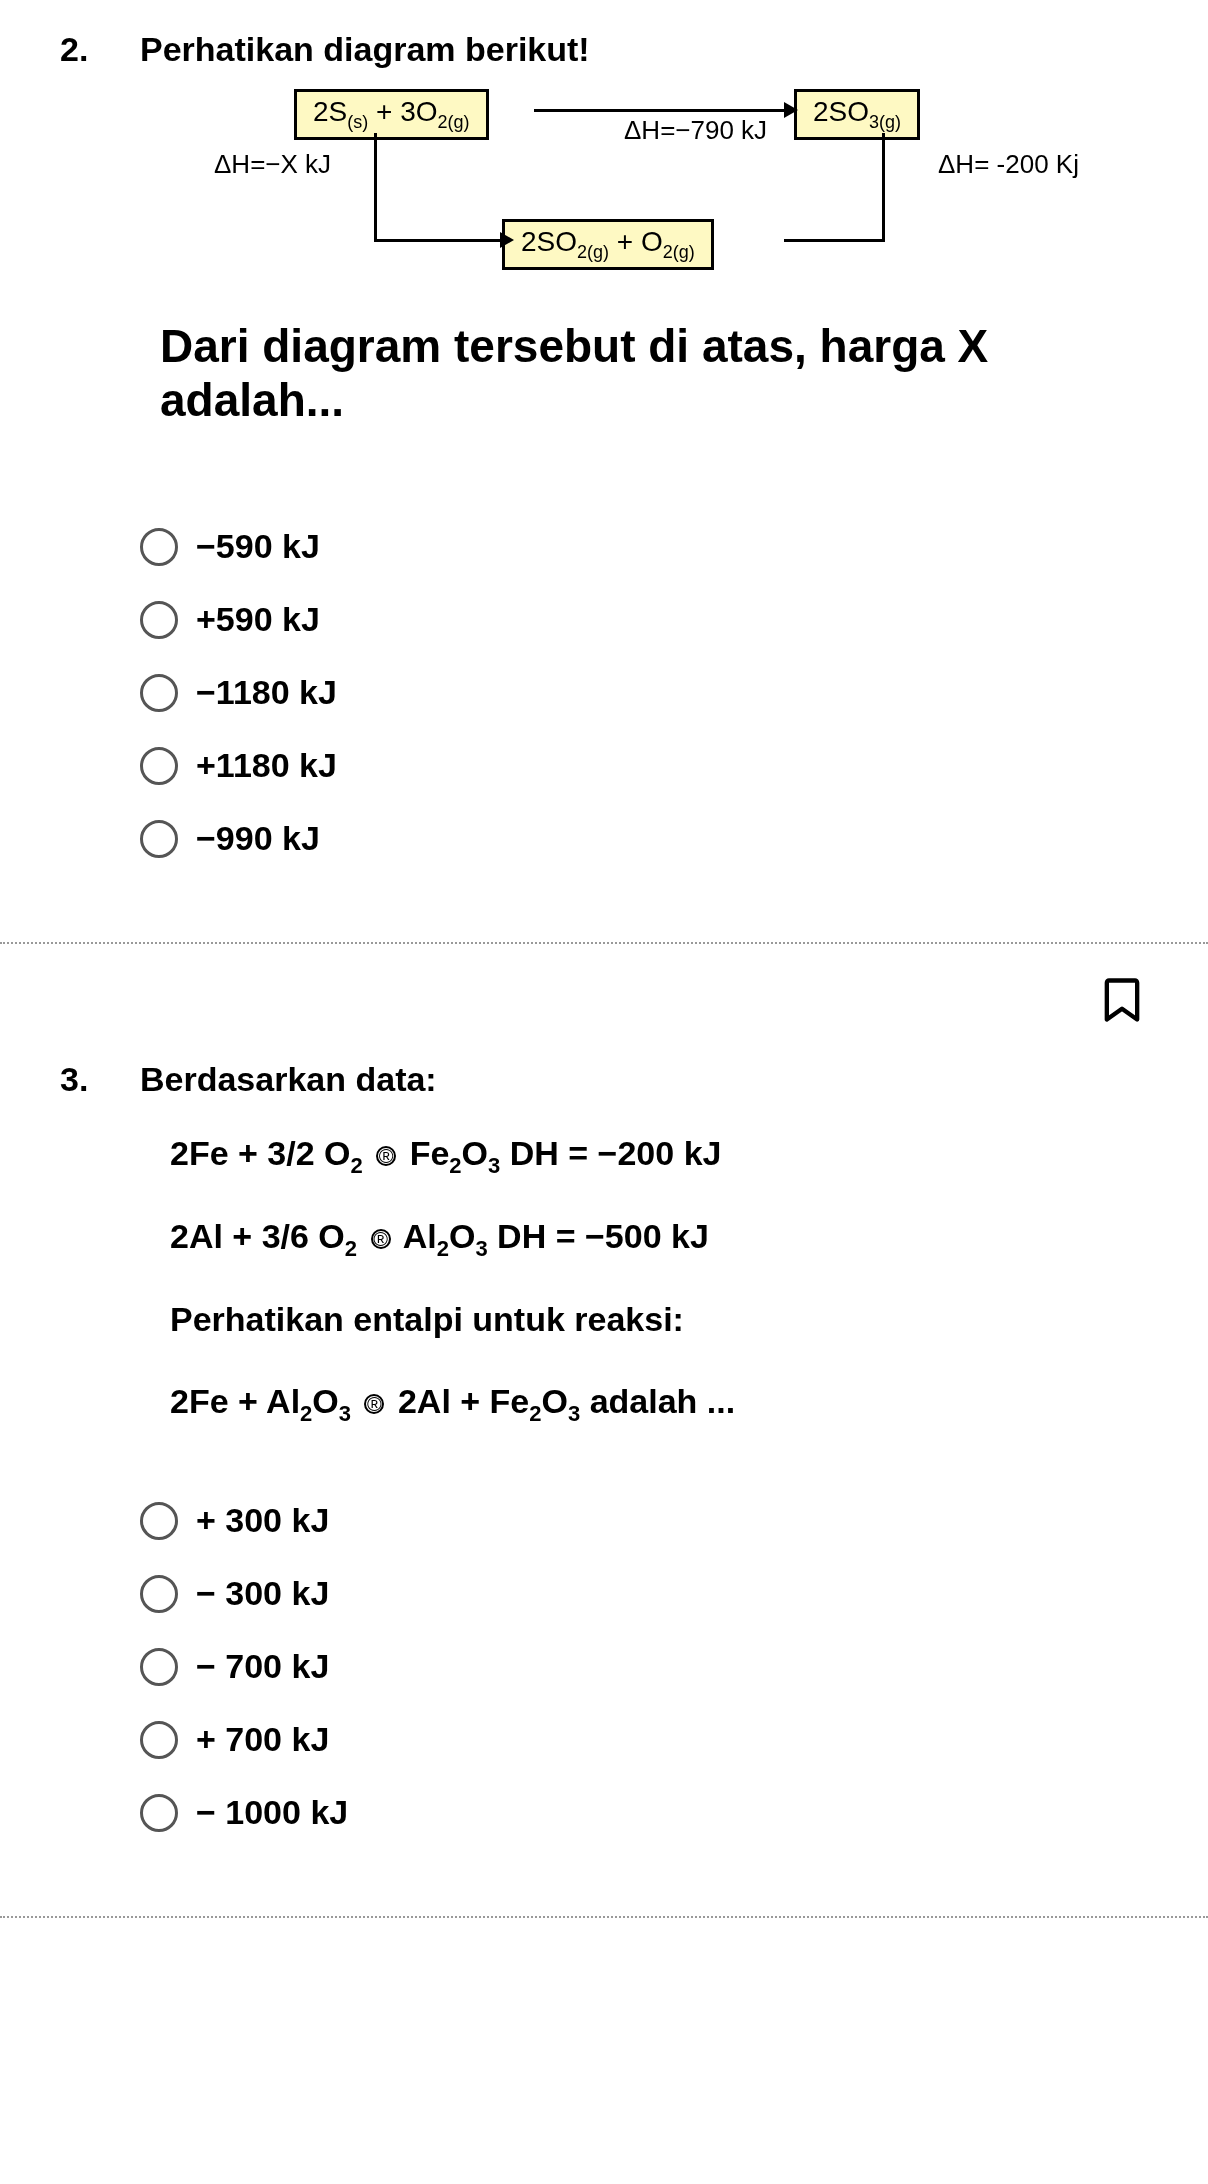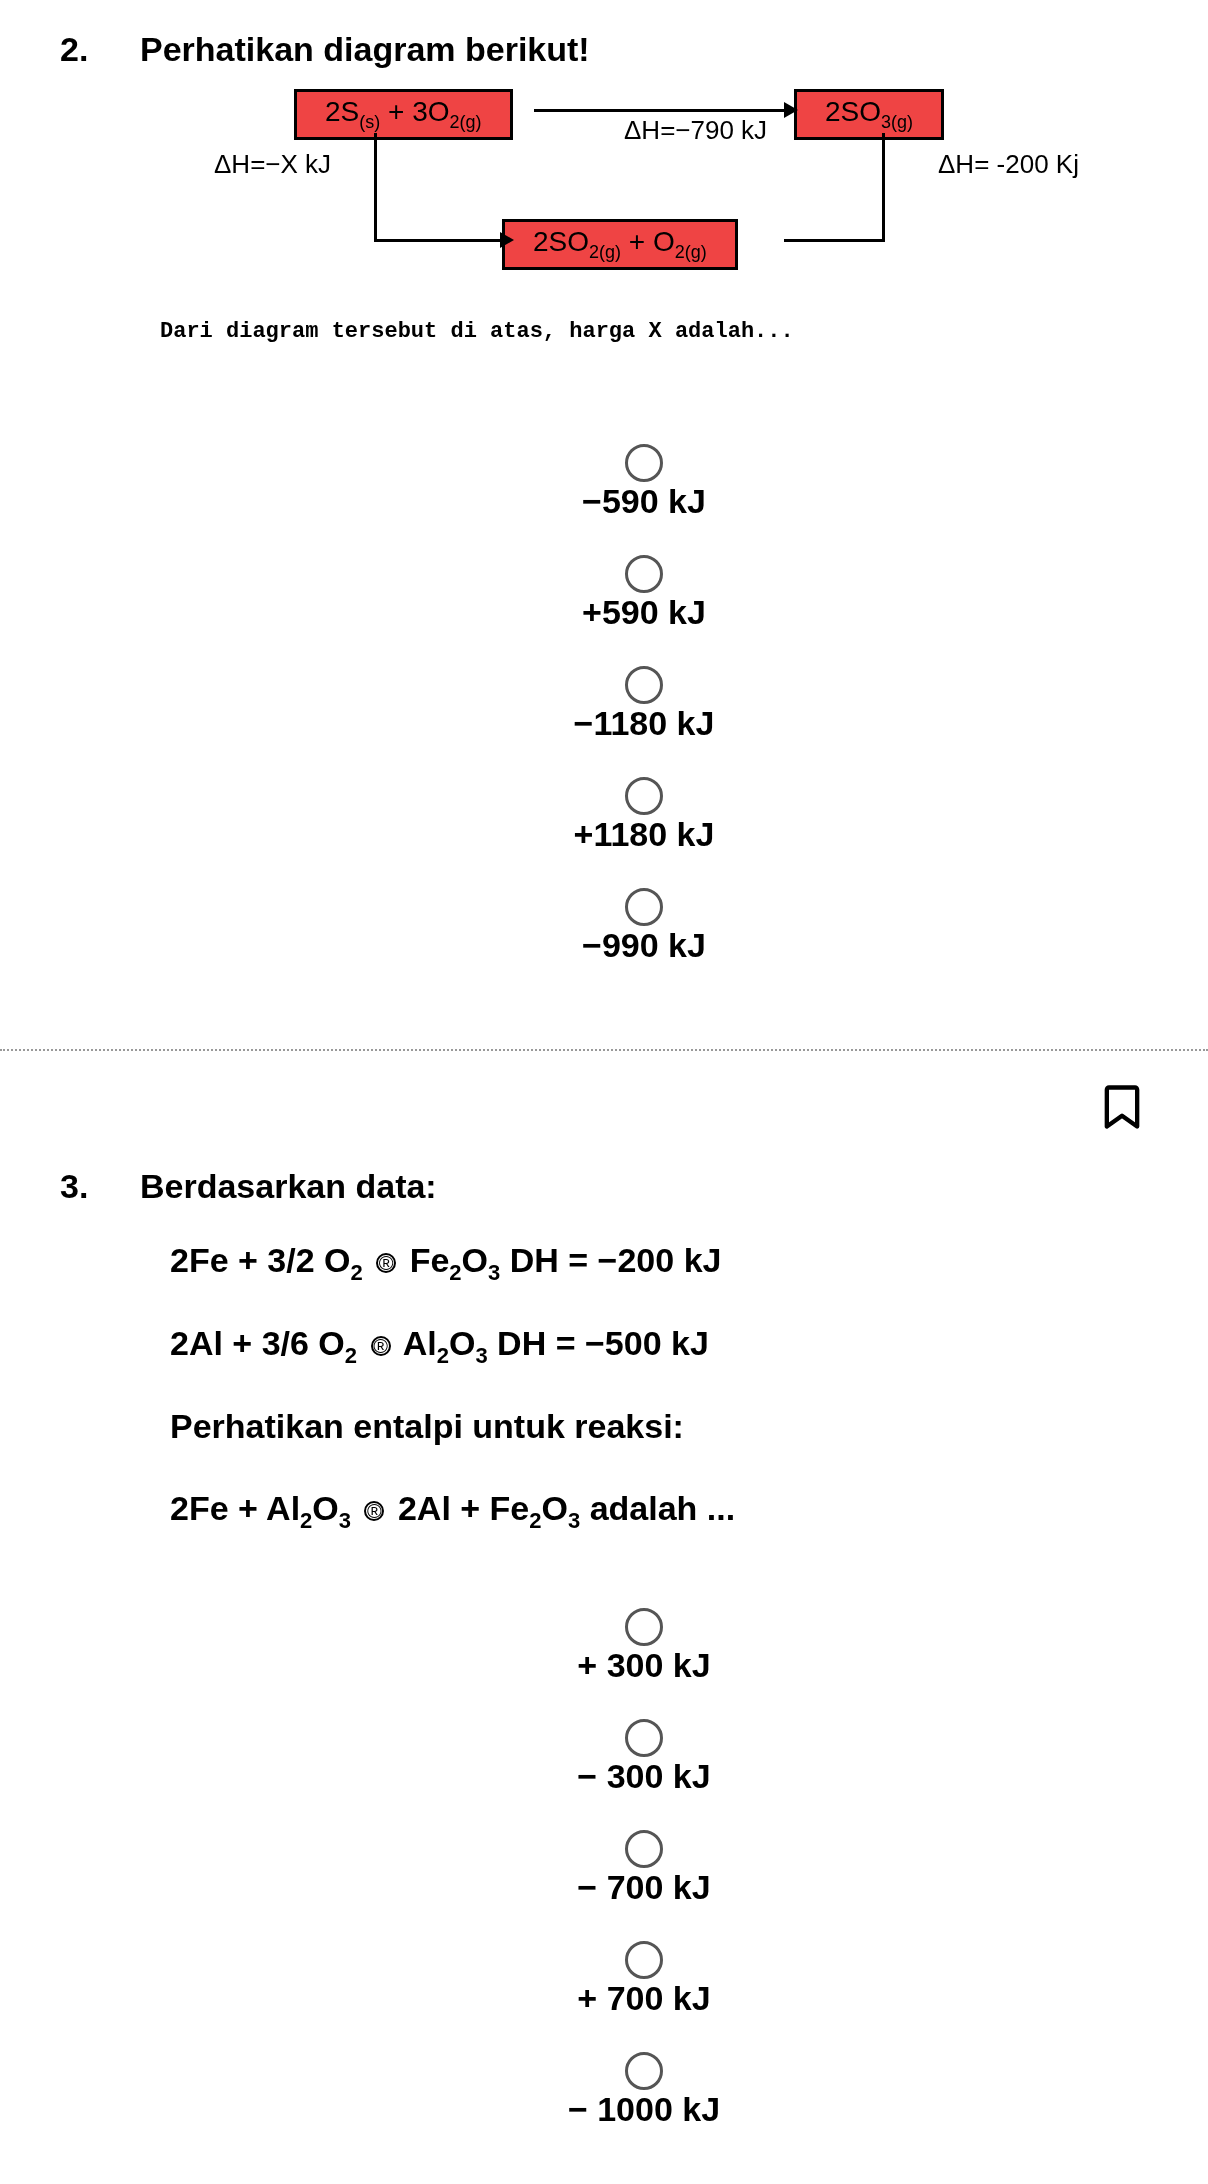--- a/index.html
+++ b/index.html
@@ -32,22 +32,22 @@
   .diagram {
     position: relative;
     width: 820px;
     height: 190px;
     font-family: Arial, sans-serif;
     font-weight: normal;
   }
   .dbox {
     position: absolute;
     border: 3px solid #000;
-    background: #ef4444;
-    padding: 4px 28px;
+    background: #fef9c3;
+    padding: 4px 16px;
     font-size: 28px;
     white-space: nowrap;
   }
   .dlabel {
     position: absolute;
     font-size: 26px;
     white-space: nowrap;
   }
   .arrow-line {
     position: absolute;
@@ -55,35 +55,34 @@
   }
   .arrow-head-right {
     position: absolute;
     width: 0; height: 0;
     border-top: 8px solid transparent;
     border-bottom: 8px solid transparent;
     border-left: 14px solid #000;
   }
   .sub { font-size: 18px; vertical-align: sub; }
   .subtext {
-    font-size: 22px;
+    font-size: 46px;
     margin-left: 100px;
     margin-bottom: 100px;
-    font-family: Liberation Mono, monospace;
   }
   .options {
     margin-left: 80px;
     margin-top: 30px;
   }
   .option {
     display: flex;
     align-items: center;
+    gap: 18px;
     font-size: 34px;
     margin-bottom: 34px;
-    flex-direction: column;
   }
   .radio {
     width: 38px;
     height: 38px;
     border: 3px solid #555;
     border-radius: 50%;
     flex-shrink: 0;
   }
   .bookmark-row {
     display: flex;

